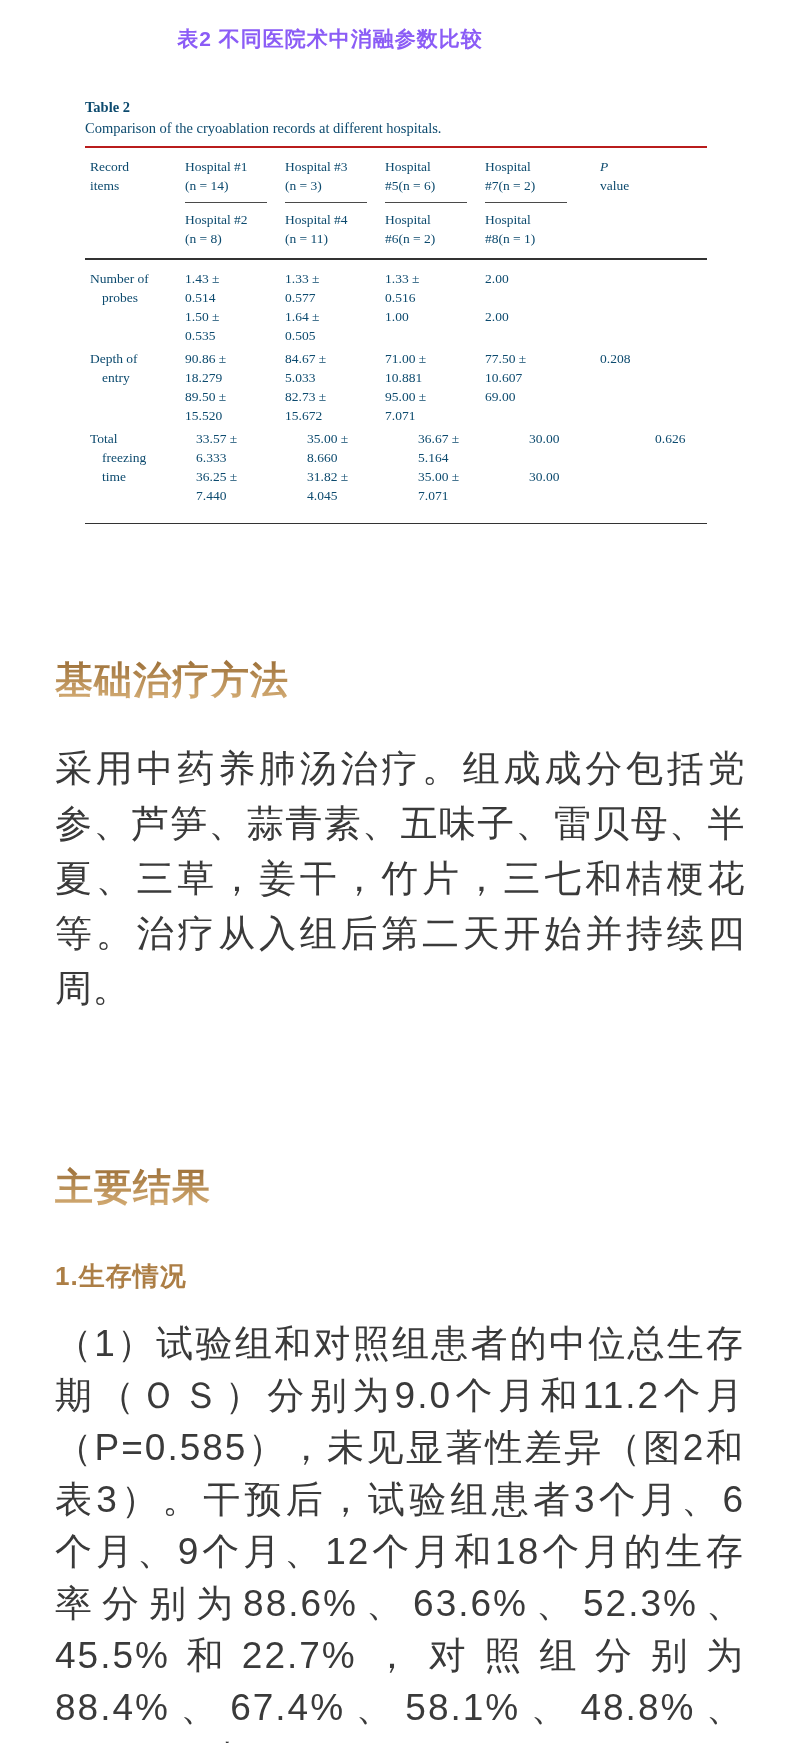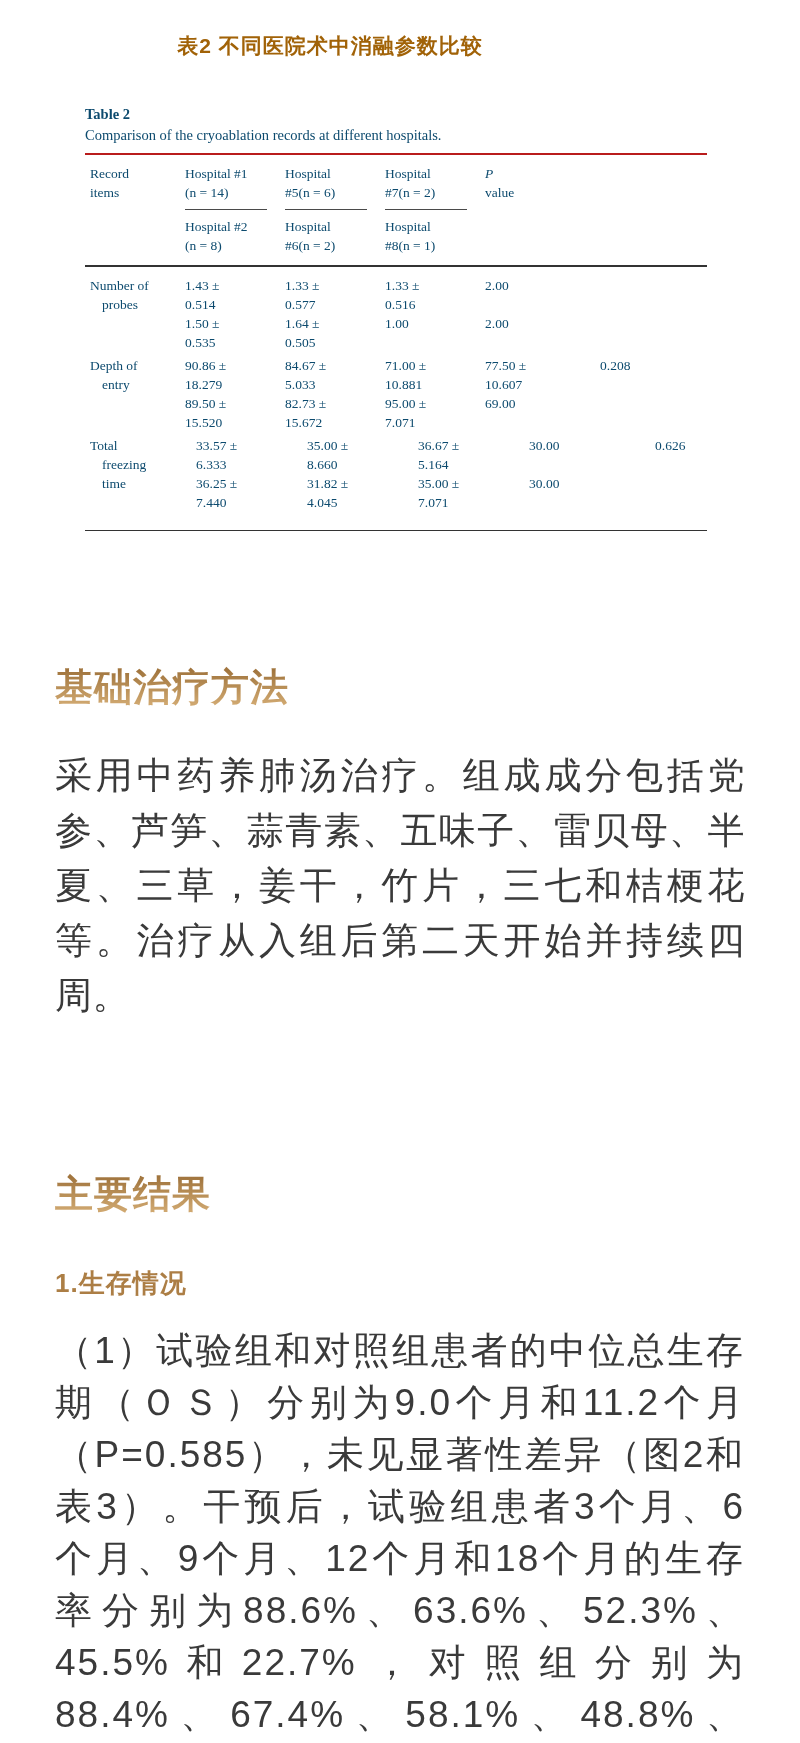--- a/index.html
+++ b/index.html
@@ -4,23 +4,23 @@
 <style>
   html,body{margin:0;padding:0;}
   body{
     width:800px;height:1743px;overflow:hidden;background:#ffffff;
     font-family:"Liberation Sans","DejaVu Sans",sans-serif;
   }
   .pre{white-space:pre-line;}
 
   
   .caption{
-    width:660px;margin:0;padding-top:33px;text-align:center;
+    width:660px;margin:0;padding-top:26px;text-align:center;
     font-weight:bold;font-size:21px;line-height:26px;letter-spacing:1px;
-    color:#a16207;
+    color:#8b5cf6;
   }
 
   
   .tblfig{
     width:622px;margin:46px 0 0 85px;
     font-family:"Liberation Serif","DejaVu Serif",serif;
     color:#0c4a6e;font-size:13.5px;line-height:19px;
   }
   .tbl-title{font-weight:bold;font-size:14.5px;line-height:19px;}
   .tbl-sub{font-size:14.5px;line-height:19px;margin:2px 0 8px 0;}
@@ -77,20 +77,26 @@
     <div class="tbl-box">
 
       <div class="thead">
         <div class="rihead pre">Record
 items</div>
         <div class="hcell">
           <div class="htop pre">Hospital #1
 (n = 14)</div>
           <div class="hbot pre">Hospital #2
 (n = 8)</div>
+        </div>
+        <div class="hcell">
+          <div class="htop pre">Hospital #3
+(n = 3)</div>
+          <div class="hbot pre">Hospital #4
+(n = 11)</div>
         </div>
         <div class="hcell">
           <div class="htop pre">Hospital
 #5(n = 6)</div>
           <div class="hbot pre">Hospital
 #6(n = 2)</div>
         </div>
         <div class="hcell">
           <div class="htop pre">Hospital
 #7(n = 2)</div>

